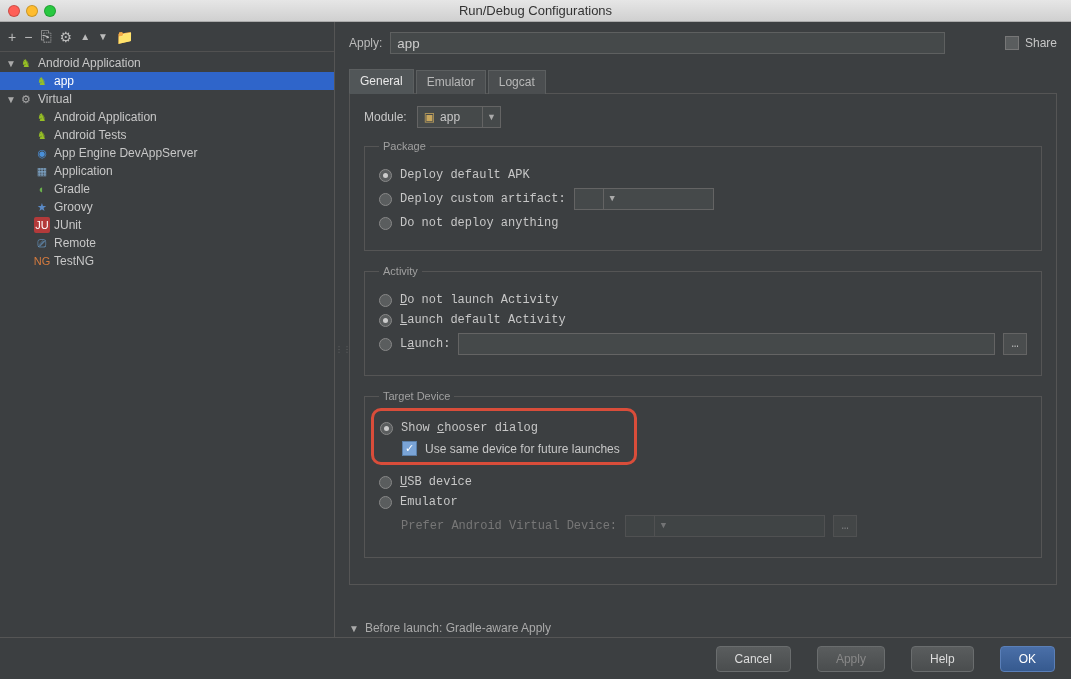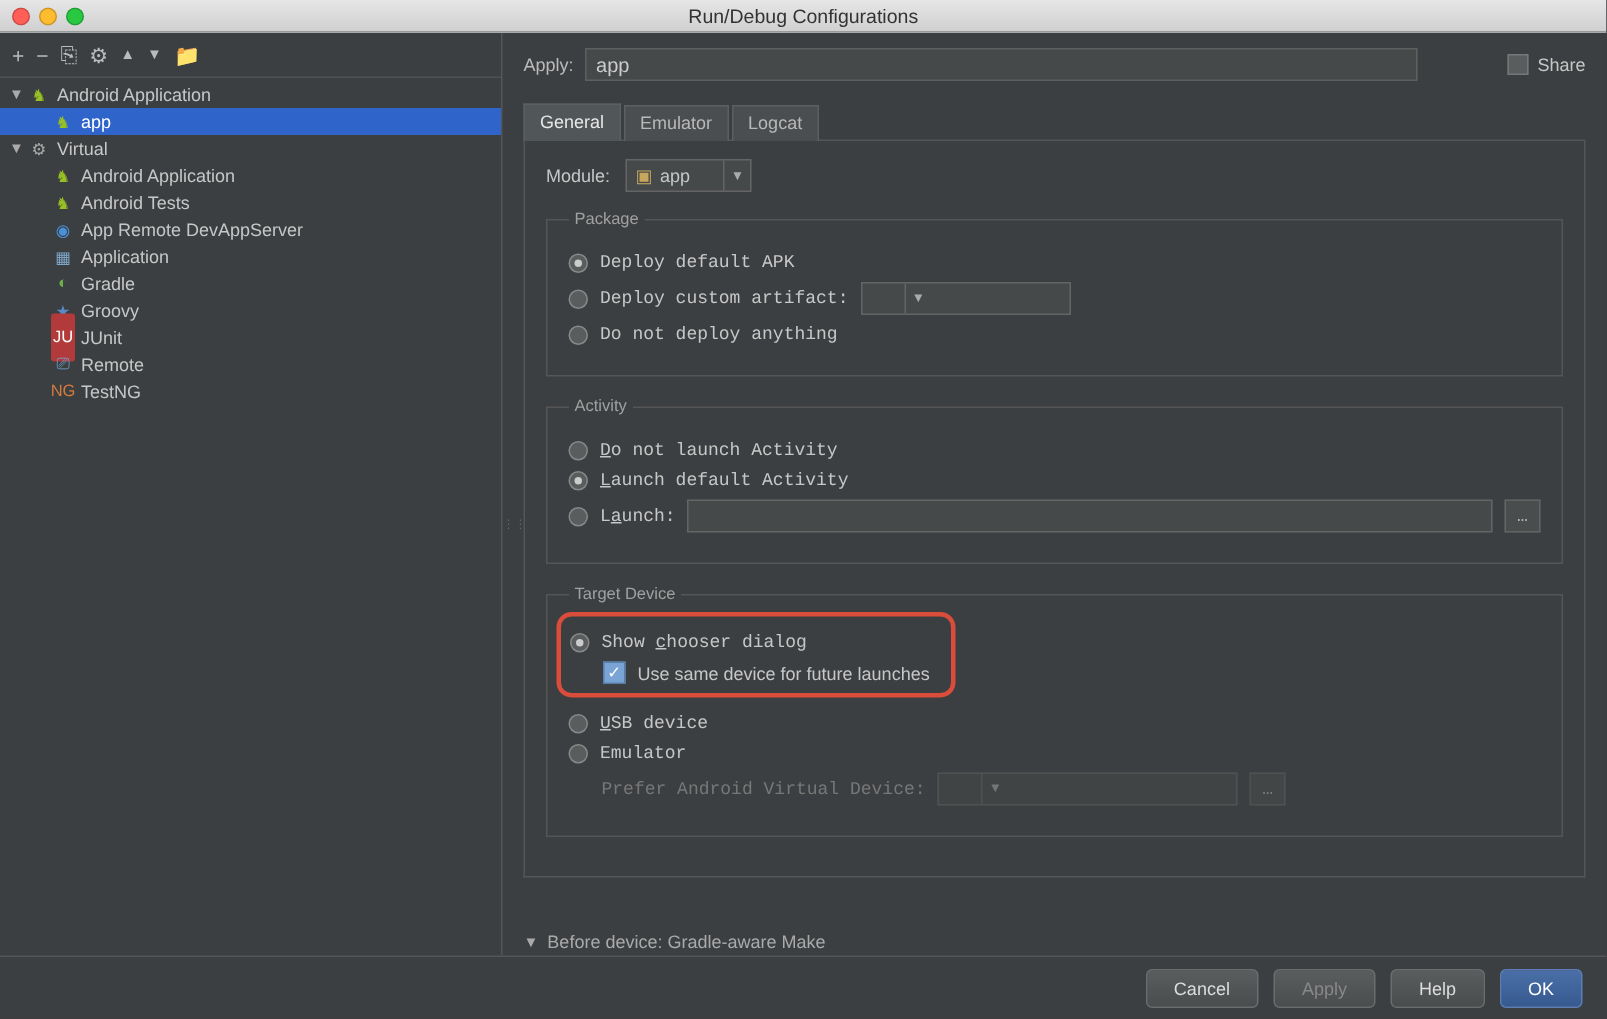--- a/index.html
+++ b/index.html
@@ -23,21 +23,21 @@
   .tree-item { display: flex; align-items: center; height: 18px; padding-left: 6px; cursor: pointer; }
   .tree-item.selected { background: #2f65ca; color: #fff; }
   .tree-item .arrow { width: 12px; color: #aaa; font-size: 10px; }
   .tree-item .ticon { width: 16px; height: 16px; display: inline-flex; align-items: center; justify-content: center; margin-right: 4px; font-size: 11px; }
   .android-bot { color: #97c024; font-size: 13px; }
   .folder-i { color: #c7a65d; }
   .gear-i { color: #aaa; }
   .blue-dot { color: #4a90d9; }
   .gradle-i { color: #6ab04c; border-radius: 50%; }
   .groovy-i { color: #5a8ac6; }
-  .junit-red { background:#b33a3a; color:#fff; padding:16px 1px; font-size:9px; border-radius:2px; }
+  .junit-red { background:#b33a3a; color:#fff; padding:0 1px; font-size:9px; border-radius:2px; }
   .remote-i { color: #6fa8dc; }
   .testng-i { color: #d67b3e; font-size: 10px; }
 
   .main { flex: 1; padding: 10px 14px 0 14px; overflow: hidden; }
   .name-row { display: flex; align-items: center; gap: 8px; margin-bottom: 14px; }
   .name-row label { color: #bbb; }
   .name-input { flex: 1; height: 22px; background: #45494a; border: 1px solid #5e6060; color: #ccc; padding: 0 6px; max-width: 555px; }
   .share-box { display: flex; align-items: flex-start; gap: 6px; margin-left: auto; }
   .chk { width: 14px; height: 14px; background: #5a5d5e; border: 1px solid #777; }
 
@@ -61,21 +61,21 @@
   .text-input { height: 22px; background: #45494a; border: 1px solid #646464; flex: 1; }
   .small-btn { width: 24px; height: 22px; background: #4a4d4e; border: 1px solid #646464; color: #bbb; display: flex; align-items: center; justify-content: center; cursor: pointer; }
   .checkmark { width: 15px; height: 15px; background: #7aa4d6; color: #fff; display: inline-flex; align-items: center; justify-content: center; font-size: 11px; border: 1px solid #5a7fa8; }
   .highlight-box { border: 3px solid #d94d3a; border-radius: 10px; padding: 4px 14px 6px 6px; margin: -4px 0 4px -8px; display: inline-block; }
   .indent-chk { margin-left: 22px; display:flex; align-items:center; gap:8px; margin-top:4px;}
 
   .before-section { margin-top: 6px; }
   .before-label { display:flex; align-items:center; gap:6px; color:#aaa; margin-bottom:6px;}
   .before-label .arrow { font-size: 10px; color:#aaa; }
 
-  .buttons { position: absolute; bottom: 0; left: 0; right: 0; height: 42px; border-top: 1px solid #555; display: flex; align-items: center; justify-content: flex-end; gap: 10px; padding: 0 16px; background: #3c3f41; }
+  .buttons { position: absolute; bottom: 0; left: 0; right: 0; height: 42px; border-top: 1px solid #555; display: flex; align-items: center; justify-content: flex-end; gap: 26px; padding: 0 16px; background: #3c3f41; }
   .btn { height: 26px; padding: 0 18px; border-radius: 4px; border: 1px solid #6a6d6e; background: linear-gradient(#5a5d5e,#4a4d4e); color: #ddd; cursor: pointer; display:flex; align-items:center; }
   .btn.primary { background: linear-gradient(#4a6fa8,#365a8f); border-color:#5a7fb8; color:#fff; }
   .btn.disabled { color:#888; }
 
   .grip { position:absolute; left:335px; top:345px; width:4px; color:#666; font-size:8px; cursor:col-resize; }
 </style>
 </head>
 <body>
 
 <div class="titlebar">
@@ -116,21 +116,21 @@
       <div class="tree-item" style="padding-left:34px">
           <span class="ticon android-bot">♞</span>
           <span>Android Application</span>
         </div>
       <div class="tree-item" style="padding-left:34px">
           <span class="ticon android-bot">♞</span>
           <span>Android Tests</span>
         </div>
       <div class="tree-item" style="padding-left:34px">
           <span class="ticon blue-dot">◉</span>
-          <span>App Remote DevAppServer</span>
+          <span>App Engine DevAppServer</span>
         </div>
       <div class="tree-item" style="padding-left:34px">
           <span class="ticon" style="color:#7fa6c9">▦</span>
           <span>Application</span>
         </div>
       <div class="tree-item" style="padding-left:34px">
           <span class="ticon gradle-i">◐</span>
           <span>Gradle</span>
         </div>
       <div class="tree-item" style="padding-left:34px">
@@ -245,21 +245,21 @@
               <div class="cbtn">▼</div>
             </div>
           <div class="small-btn" style="opacity:0.5">…</div>
         </div>
       </fieldset>
     </div>
 
     <div class="before-section">
       <div class="before-label">
         <span class="arrow">▼</span>
-        <span>Before device: Gradle-aware Make</span>
+        <span>Before launch: Gradle-aware Apply</span>
       </div>
 
     </div>
   </div>
 </div>
 
 <div class="grip">⋮⋮</div>
 
 <div class="buttons">
   <div class="btn">Cancel</div>

